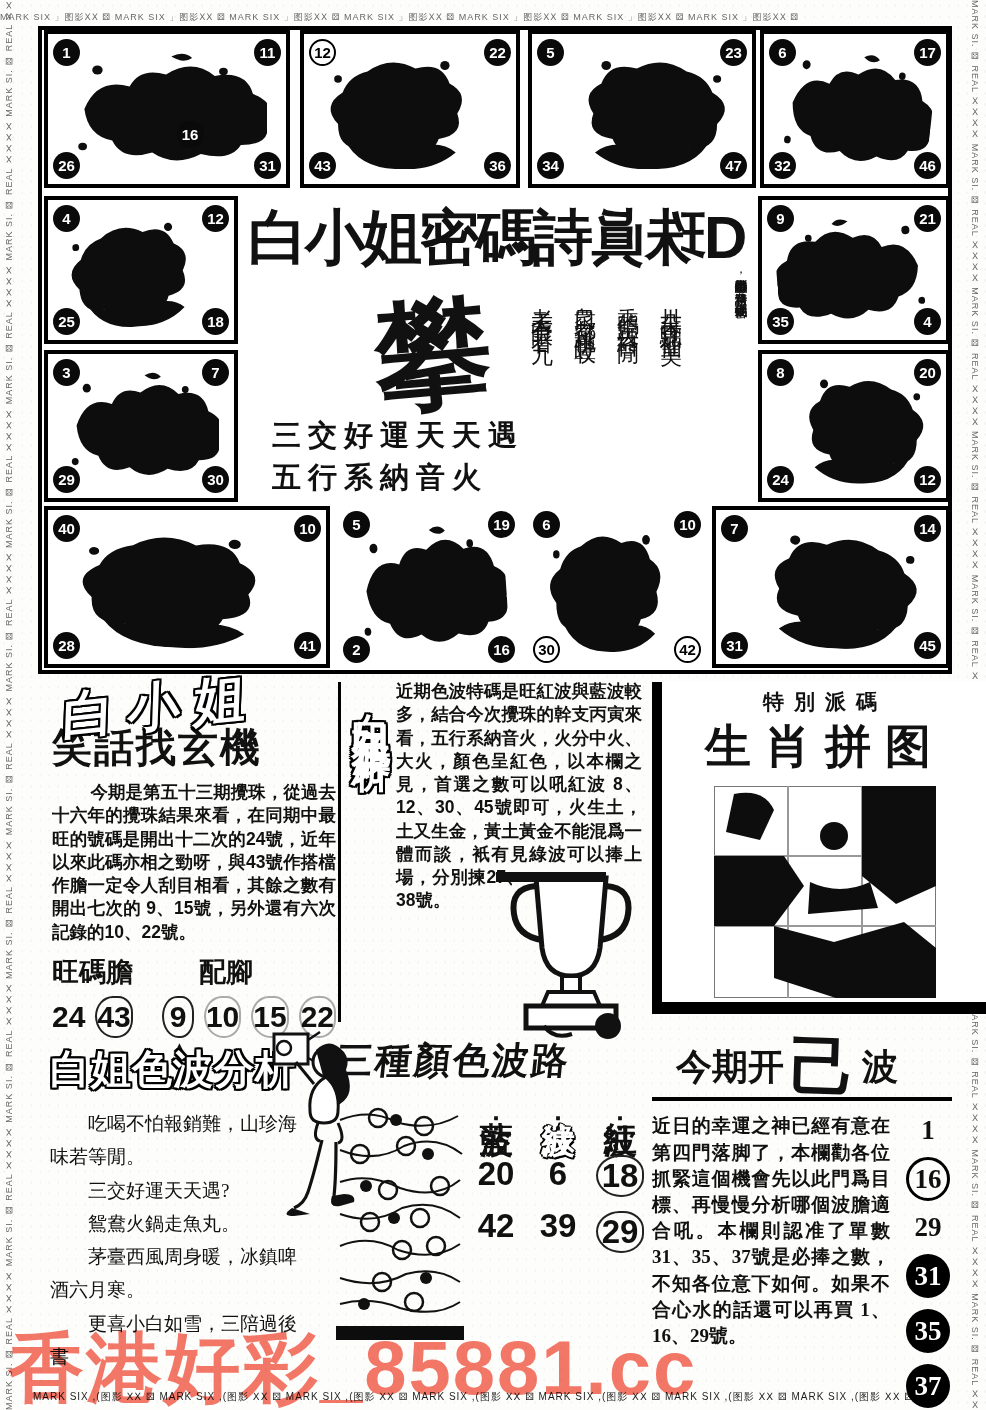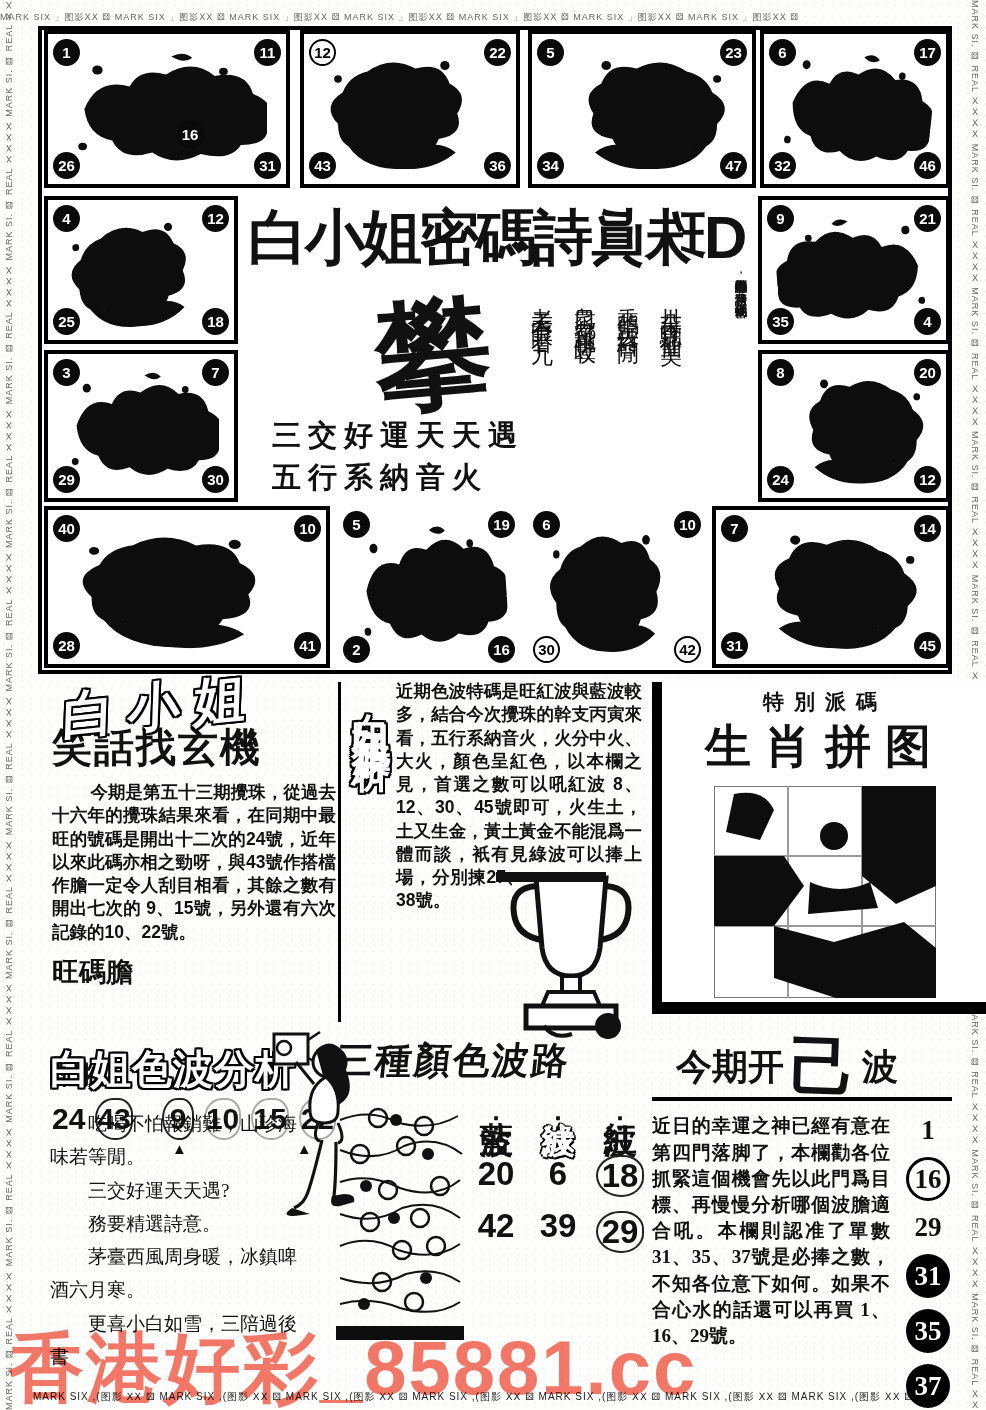--- a/index.html
+++ b/index.html
@@ -44,21 +44,21 @@
   .title-lines { position:absolute; left:26px; bottom:2px; font-family:"Liberation Serif",serif; font-size:29px; font-weight:bold; letter-spacing:7px; line-height:1.45; }
   
   .vdiv { position:absolute; width:0; border-left:3px solid #000; }
   .sec1 { position:absolute; left:52px; top:678px; width:284px; }
   .graffiti { position:absolute; left:10px; top:-6px; font-size:52px; font-weight:900; letter-spacing:14px; color:#fff;
     text-shadow:-2px 0 #000,2px 0 #000,0 -2px #000,0 2px #000,-2px -2px #000,2px 2px #000,2px -2px #000,-2px 2px #000;
     transform:rotate(-6deg) skewX(-8deg); white-space:nowrap; }
   .sec1 h2 { margin-top:42px; font-size:40px; font-weight:900; letter-spacing:2px; }
   .bodytext { font-size:17.5px; font-weight:600; line-height:1.33; text-align:justify; }
   .sec1 .bodytext { margin-top:6px; text-indent:2.2em; }
-  .hotrow-labels { display:flex; gap:66px; margin-top:10px; font-size:27px; font-weight:900;flex-direction:column; }
+  .hotrow-labels { display:flex; gap:66px; margin-top:10px; font-size:27px; font-weight:900; }
   .hotrow-nums { display:flex; align-items:center; gap:10px; margin-top:6px; font-size:30px; font-weight:600; }
   .circ { display:inline-flex; width:44px; height:42px; align-items:center; justify-content:center; border:2.5px solid #222; border-radius:55% 45% 50% 60%; }
   .circ.faint { border-color:#aaa; }
   .tri-row { display:flex; gap:110px; margin-left:120px; font-size:15px; }
   
   .sec2 { position:absolute; left:344px; top:680px; width:298px; height:345px; }
   .vtitle { position:absolute; left:0; top:2px; height:345px; writing-mode:vertical-rl; font-size:39px; font-weight:900; letter-spacing:8px; color:#fff;
     text-shadow:-2px 0 #000,2px 0 #000,0 -2px #000,0 2px #000,-2px -2px #000,2px 2px #000,2px -2px #000,-2px 2px #000; }
   .sec2 .bodytext { position:absolute; left:52px; top:0; width:246px; }
   .float-spacer { float:right; width:0; height:196px; }
@@ -335,21 +335,21 @@
       <path d="M70,49 q-18,10 -16,34 q0,12 14,12 q14,0 14,-12 q2,-22 -12,-34z" fill="#fff" stroke="#111" stroke-width="3"></path>
       <path d="M58,56 l-18,-22 M84,56 l-6,-20" stroke="#111" stroke-width="3" fill="none"></path>
       <path d="M62,95 q-6,16 2,18 M82,95 q8,18 0,20" stroke="#111" stroke-width="3" fill="none"></path>
       <path d="M66,112 q-8,34 -14,52 q-4,12 -14,16 M80,114 q0,36 -2,54" stroke="#111" stroke-width="3.2" fill="none"></path>
       <path d="M36,180 q-12,8 2,8 l16,-2 z" fill="#111"></path>
       <path d="M76,168 q-4,12 8,10 l14,-4 q2,-8 -10,-8z" fill="#111"></path>
     </svg>
     <div class="joke-lines">
       <p>吃喝不怕報銷難，山珍海味若等閒。</p>
       <p>三交好運天天遇?</p>
-      <p>務要精選詩意。</p>
+      <p>鴛鴦火鍋走魚丸。</p>
       <p>茅臺西風周身暖，冰鎮啤酒六月寒。</p>
       <p>更喜小白如雪，三陪過後書</p>
     </div>
   </div>
 
   <div class="sec5">
     <h2>三種顏色波路</h2>
     <svg class="wavechart" viewBox="0 0 128 248">
       <g stroke="#111" stroke-width="2" fill="none">
         <path d="M4,22 q30,-12 56,2 q34,10 62,-6"></path>

